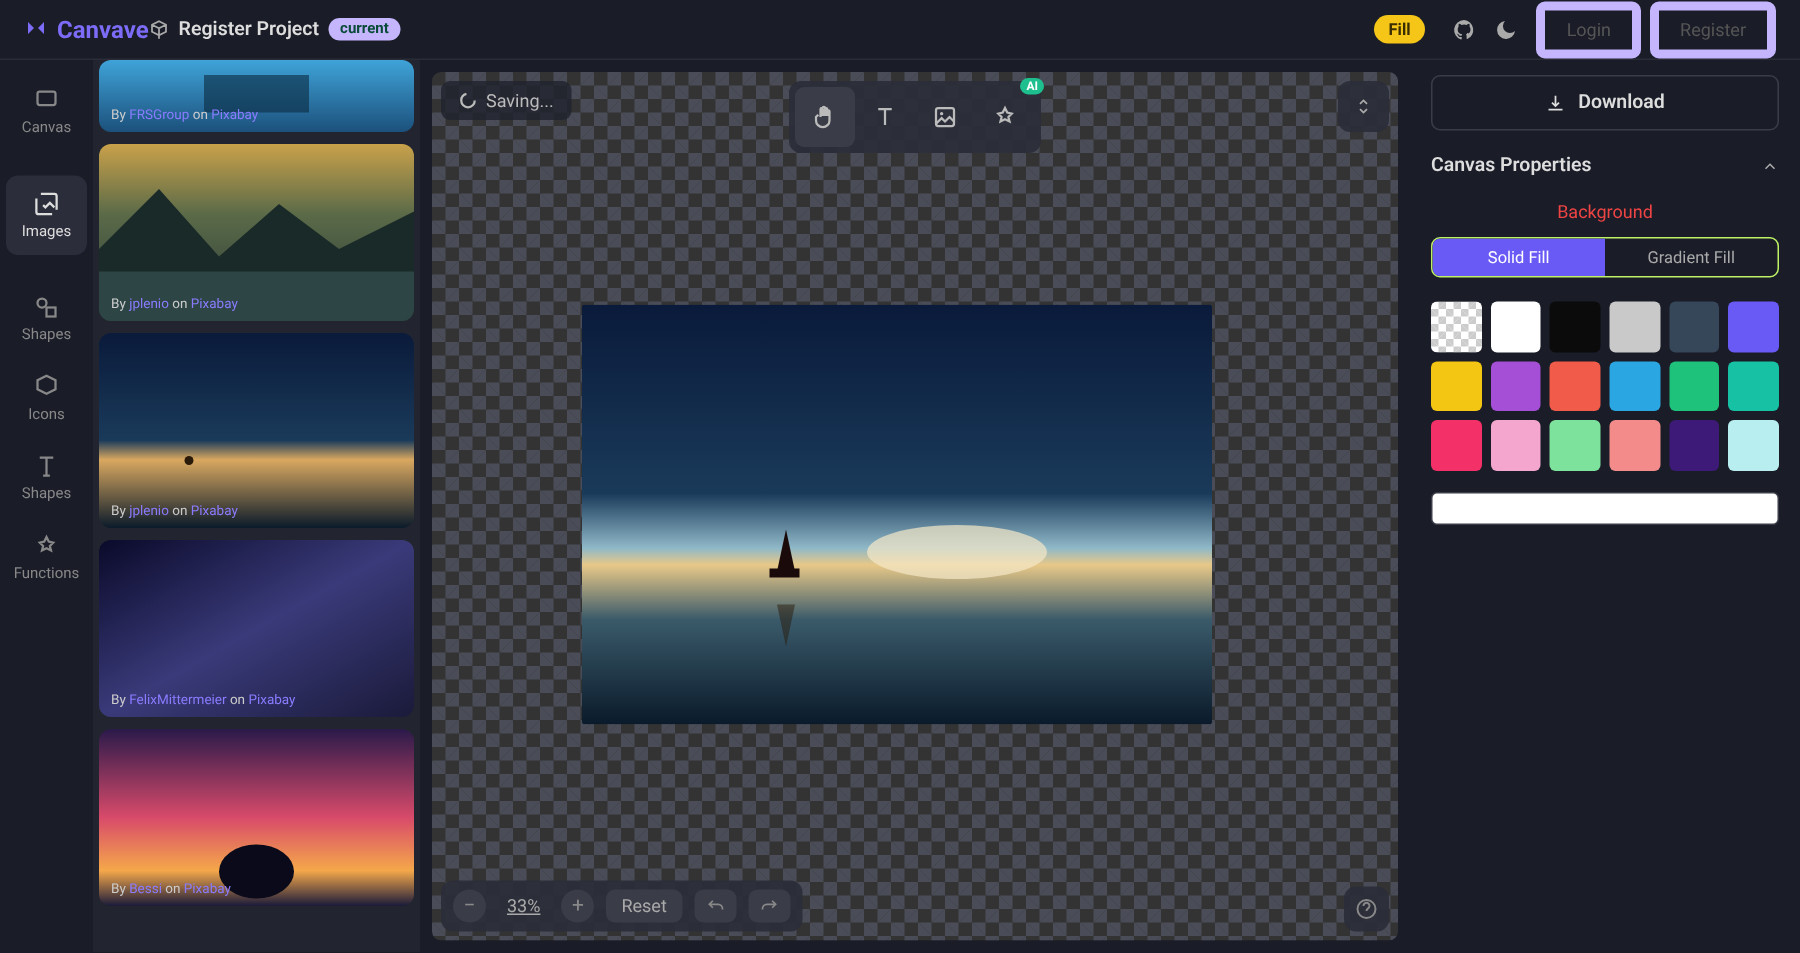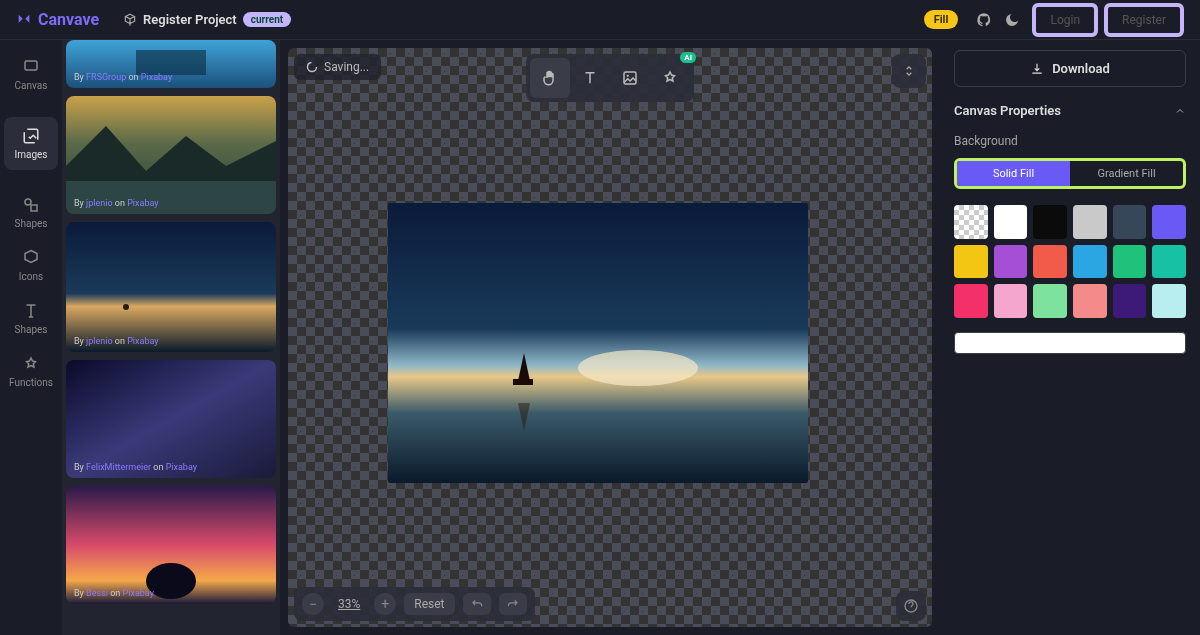--- a/index.html
+++ b/index.html
@@ -1,25 +1,25 @@
 <!DOCTYPE html>
 <html><head>
 <meta charset="utf-8">
 <style>
 * { margin:0; padding:0; box-sizing:border-box; font-family:-apple-system,BlinkMacSystemFont,'Segoe UI',Roboto,sans-serif; }
 body { background:#1a1d28; color:#ccc; width:1200px; height:635px; overflow:hidden; }
 .topbar { height:40px; display:flex; align-items:center; padding:0 16px; border-bottom:1px solid #2a2d38; }
-.logo { display:flex; align-items:center; gap:6px; font-weight:700; font-size:16px; color:#7c6cf7; margin-right:24px;}
+.logo { display:flex; align-items:center; gap:6px; font-weight:700; font-size:16px; color:#7c6cf7; }
 .logo svg { width:16px; height:16px; }
 .project-area { display:flex; align-items:center; gap:6px; font-size:13px; color:#ddd; font-weight:600;}
 .badge-current { background:#c4b5fd; color:#0a4a39; font-size:10px; font-weight:700; padding:2px 8px; border-radius:9px; }
 .spacer { flex:1; }
 .badge-beta { background:#f5c518; color:#3a2e00; font-size:11px; font-weight:700; padding:3px 10px; border-radius:10px; margin-right:12px;}
 .top-icon { color:#aaa; margin:0 6px; cursor:pointer; display:flex; align-items:center;}
-.btn-disabled { color:#555; font-size:12px; padding:6px 14px; border:4px solid #c4b5fd; border-radius:6px; margin-left:6px; }
+.btn-disabled { color:#555; font-size:12px; padding:6px 14px; border:6px solid #c4b5fd; border-radius:6px; margin-left:6px; }
 .main { display:flex; height:595px; }
 .sidebar { width:62px; background:#1a1d28; display:flex; flex-direction:column; padding-top:8px;}
 .side-item { display:flex; flex-direction:column; align-items:center; gap:4px; padding:10px 0; color:#888; font-size:10px; cursor:pointer;}
 .side-item.active { background:#2b2e3a; border-radius:8px; margin:16px 4px; color:#ddd;}
 .side-item svg { width:18px; height:18px; }
 .image-panel { width:218px; background:#22252f; padding:4px; overflow-y:hidden; }
 .thumb { width:100%; border-radius:8px; margin-bottom:8px; position:relative; overflow:hidden; }
 .thumb-img { width:100%; display:block; }
 .thumb-credit { position:absolute; bottom:6px; left:8px; font-size:9px; color:#ccc; }
 .thumb-credit .author { color:#8a7bff; }
@@ -44,22 +44,22 @@
 .canvas-image { position:absolute; top:155px; left:100px; width:420px; height:280px; border-radius:2px; overflow:hidden;}
 .bottom-bar { position:absolute; bottom:14px; left:14px; display:flex; align-items:center; gap:8px; background:rgba(42,45,56,.9); padding:6px 8px; border-radius:8px; }
 .zoom-btn { width:22px; height:22px; background:#3a3d48; border-radius:50%; display:flex; align-items:center; justify-content:center; color:#888; font-size:14px; cursor:pointer;}
 .zoom-val { color:#aaa; font-size:12px; padding:0 6px;text-decoration:underline;}
 .reset-btn { background:#3a3d48; color:#aaa; padding:4px 10px; border-radius:6px; font-size:12px;}
 .undo-btn { width:28px; height:22px; background:#3a3d48; border-radius:6px; display:flex; align-items:center; justify-content:center; color:#888;}
 .help-btn { position:absolute; bottom:14px; right:14px; width:30px; height:30px; background:rgba(42,45,56,.9); border-radius:8px; display:flex; align-items:center; justify-content:center; color:#888;}
 .props-panel { width:260px; background:#1a1d28; padding:10px 14px; display:flex; flex-direction:column; gap:10px;}
 .download-btn { border:1px solid #3a3d48; border-radius:6px; padding:10px; display:flex; align-items:center; justify-content:center; gap:8px; color:#ddd; font-size:13px; font-weight:600; cursor:pointer;}
 .section-hdr { display:flex; justify-content:space-between; align-items:center; font-size:13px; font-weight:600; color:#ddd; padding:6px 0;}
-.sub-label { font-size:12px; color:#a3a3a3; }
-.fill-tabs { display:flex; border:3px solid #bef264; border-radius:6px; overflow:hidden;}
+.sub-label { font-size:12px; color:#ef4444;text-align:center; }
+.fill-tabs { display:flex; border:1px solid #bef264; border-radius:6px; overflow:hidden;}
 .fill-tab { flex:1; text-align:center; padding:6px 0; font-size:11px; color:#aaa; cursor:pointer;}
 .fill-tab.active { background:#6a5af5; color:#fff;}
 .swatches { display:grid; grid-template-columns:repeat(6,1fr); gap:6px; margin-top:6px;}
 .swatch { width:100%; aspect-ratio:1; border-radius:4px; cursor:pointer;}
 .swatch.transparent { background:
   linear-gradient(45deg,#ccc 25%,transparent 25%),
   linear-gradient(-45deg,#ccc 25%,transparent 25%),
   linear-gradient(45deg,transparent 75%,#ccc 75%),
   linear-gradient(-45deg,transparent 75%,#ccc 75%);
   background-size:10px 10px; background-position:0 0,0 5px,5px -5px,-5px 0; background-color:#fff;}

